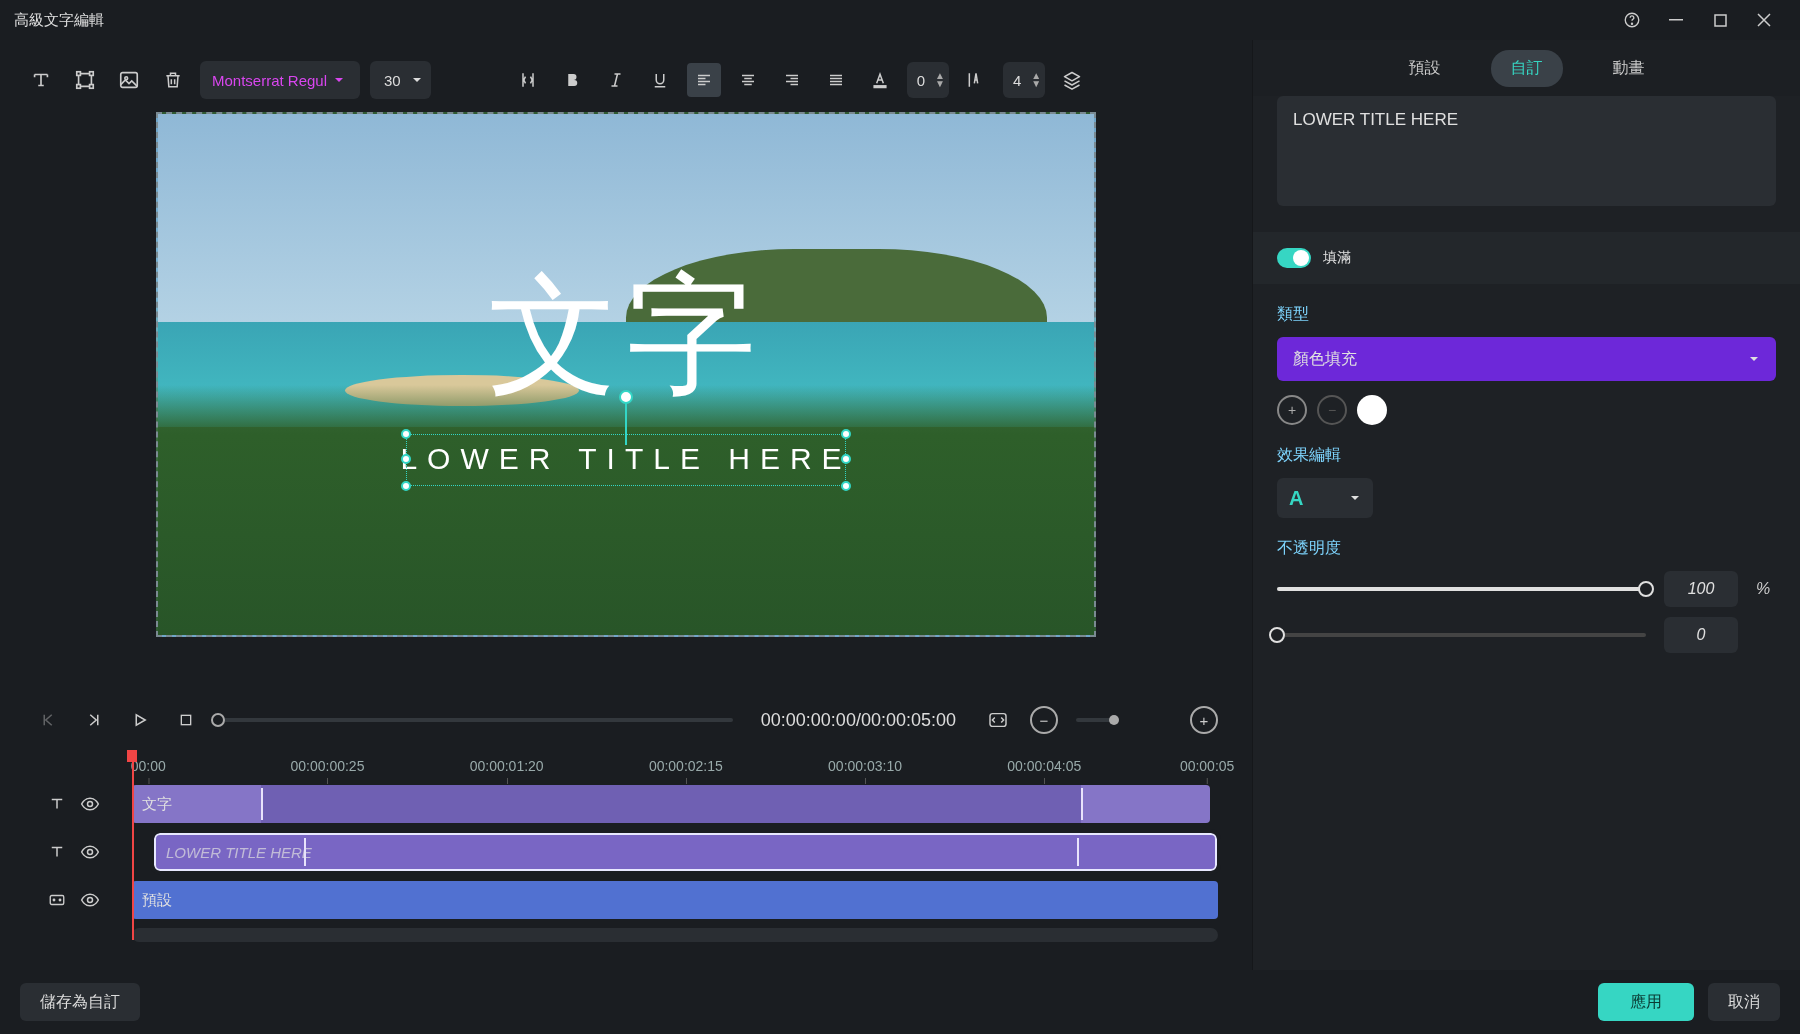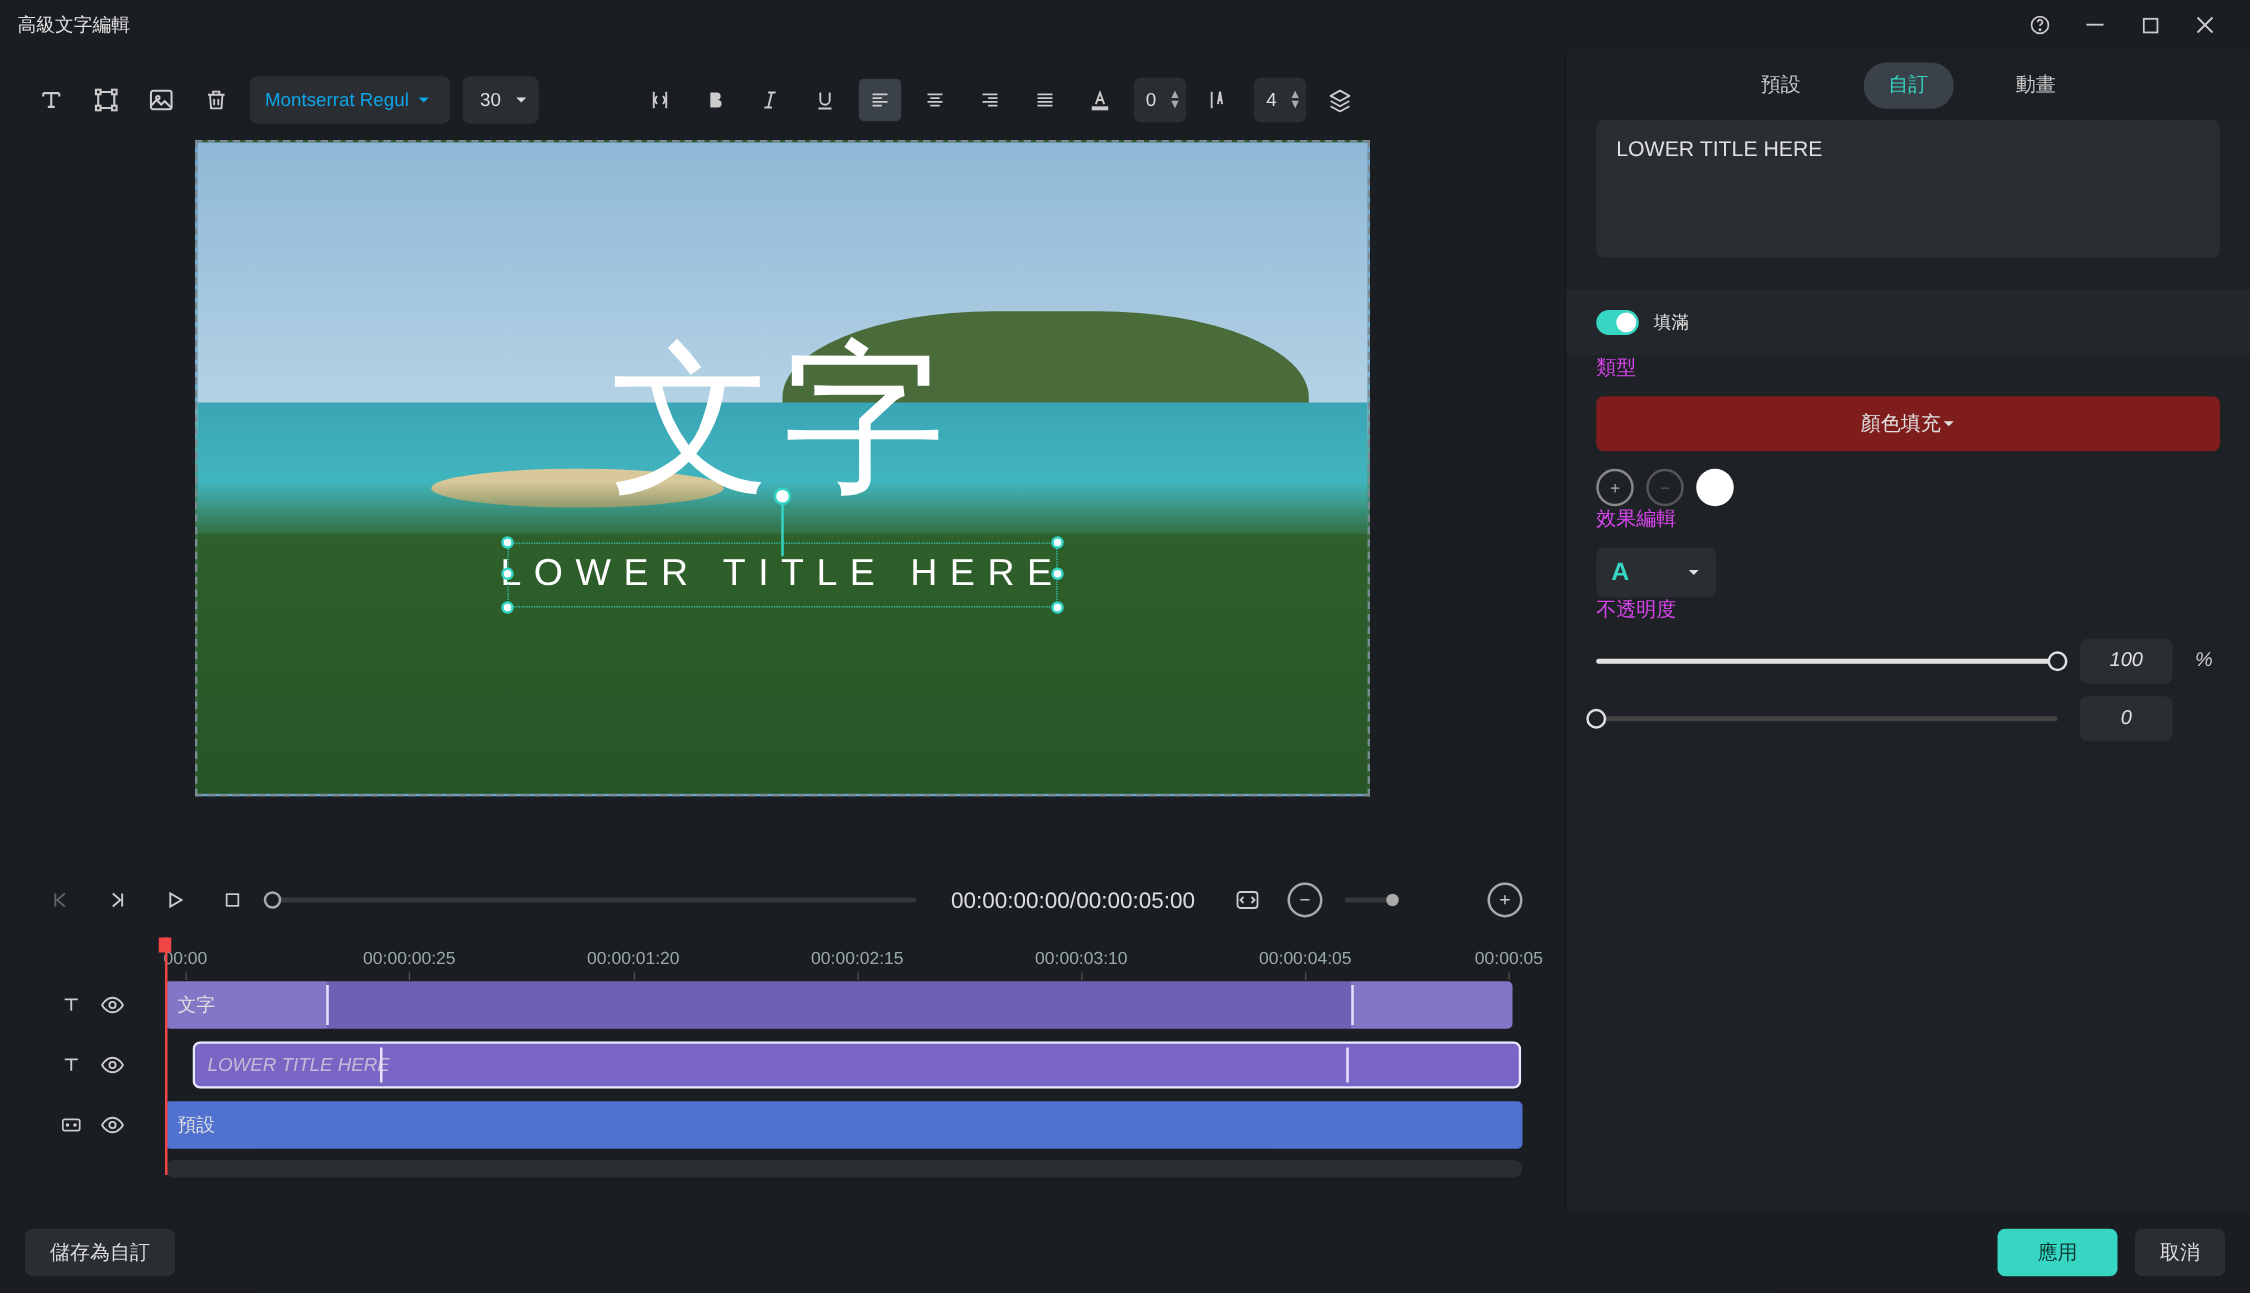--- a/index.html
+++ b/index.html
@@ -6,21 +6,21 @@
 body { background: #1a1d21; color: #e0e0e0; width: 1800px; height: 1034px; overflow: hidden; font-size: 14px; display: flex; flex-direction: column; }
 .titlebar { height: 40px; display: flex; align-items: center; padding: 0 14px; background: #1a1d21; }
 .titlebar .title { font-size: 15px; color: #e0e0e0; }
 .titlebar .spacer { flex: 1; }
 .titlebar .win-btn { width: 44px; height: 40px; display: flex; align-items: center; justify-content: center; color: #ccc; cursor: pointer; }
 .main { flex: 1; display: flex; min-height: 0; }
 .left-pane { flex: 1; display: flex; flex-direction: column; min-width: 0; padding: 10px 14px 0 14px; }
 .toolbar { height: 60px; display: flex; align-items: center; gap: 10px; padding: 0 10px; }
 .tool-icon { width: 34px; height: 34px; display: flex; align-items: center; justify-content: center; color: #ccc; cursor: pointer; border-radius: 4px; }
 .tool-icon.active { background: #3a4148; }
-.font-select { background: #2a2e33; border-radius: 6px; height: 38px; display: flex; align-items: center; padding: 0 6px 0 12px; color: #0ea5e9; cursor: pointer; gap: 6px; min-width: 160px; font-size: 15px;}
+.font-select { background: #2a2e33; border-radius: 6px; height: 38px; display: flex; align-items: center; padding: 0 6px 0 12px; color: #d946ef; cursor: pointer; gap: 6px; min-width: 160px; font-size: 15px;}
 .size-select { background: #2a2e33; border-radius: 6px; height: 38px; display: flex; align-items: center; padding: 0 8px 0 14px; color: #ddd; cursor: pointer; gap: 10px; font-size: 15px;}
 .tb-gap { width: 60px; }
 .num-input { background: #2a2e33; border-radius: 6px; height: 36px; display: flex; align-items: center; padding: 0 4px 0 10px; color: #ddd; gap: 4px; font-size: 15px;}
 .num-input .arrows { display:flex; flex-direction:column; line-height:8px; font-size:10px; color:#aaa; cursor:pointer; margin-left:6px;}
 .preview { flex: 1; display: flex; justify-content: center; position: relative; min-height: 0; padding-top: 2px;}
 .canvas { width: 940px; height: 525px; position: relative; border: 2px dashed #7a8a92; background: linear-gradient(to bottom, #6fa5c9 0%, #7bb5d5 35%, #4fa59a 50%, #3a6b3f 60%, #2f5a32 100%); overflow: hidden;}
 .sky { position:absolute; top:0; left:0; right:0; height:45%; background: linear-gradient(180deg, #8fb8d6 0%, #b8d5e6 100%); }
 .sea { position:absolute; top:40%; left:0; right:0; height:20%; background: linear-gradient(180deg, #3aa5b5 0%, #45c0c5 100%); }
 .veg { position:absolute; bottom:0; left:0; right:0; height:48%; background: linear-gradient(180deg, rgba(46,95,42,.0) 0%, #2e5f2a 20%, #285528 100%);}
 .hill { position:absolute; top:26%; right:5%; width:45%; height:22%; background:#4a6b3a; border-radius:40% 40% 0 0 / 60% 60% 0 0;}
@@ -58,22 +58,22 @@
 .right-pane { width: 548px; background:#1e2125; display:flex; flex-direction:column; border-left:1px solid #15171a;}
 .tabs { height:56px; display:flex; align-items:center; justify-content:center; gap:30px; background:#1c1f23;}
 .tab { padding: 8px 20px; color:#ccc; cursor:pointer; border-radius:18px; font-size:16px;}
 .tab.active { background:#3a4148; color:#36d6c3;}
 .section { padding: 0 24px;}
 .section-head { background:#2a2e33; padding: 14px 18px; margin: 0 -24px 14px -24px; font-size:16px;}
 .text-input { background:#2a2e33; border-radius:6px; min-height:110px; padding:14px 16px; color:#e0e0e0; font-size:17px; margin-bottom:26px;}
 .toggle-row { display:flex; align-items:center; gap:12px; padding: 16px 0; background:#23272b; margin: 0 -24px; padding-left:24px;}
 .toggle { width:34px; height:20px; background:#36d6c3; border-radius:10px; position:relative; cursor:pointer;}
 .toggle .knob { position:absolute; right:2px; top:2px; width:16px; height:16px; background:#fff; border-radius:50%;}
-.field-label { color:#d946ef; font-size:16px; margin: 0 0 12px 0;}
-.dropdown { background:#7f1d1d; border-radius:6px; height:44px; display:flex; align-items:center; justify-content:center; padding: 0 16px; cursor:pointer; font-size:16px;}
+.field-label { color:#7dd3fc; font-size:16px; margin: 20px 0 12px 0;}
+.dropdown { background:#6d28d9; border-radius:6px; height:44px; display:flex; align-items:center; justify-content:space-between; padding: 0 16px; cursor:pointer; font-size:16px;}
 .color-row { display:flex; align-items:center; gap:10px; margin-top:14px;}
 .circle-btn { width:30px; height:30px; border:2px solid #888; border-radius:50%; display:flex; align-items:center; justify-content:center; cursor:pointer; color:#aaa;}
 .circle-btn.dim { border-color:#555; color:#555;}
 .color-swatch { width:30px; height:30px; border-radius:50%; background:#fff; cursor:pointer;}
 .effect-sel { background:#2a2e33; border-radius:6px; height:40px; width:96px; display:flex; align-items:center; justify-content:space-between; padding:0 12px; cursor:pointer;}
 .effect-A { color:#36d6c3; font-size:20px; font-weight:600;}
 .slider-row { display:flex; align-items:center; gap:18px; margin-top:10px;font-style:italic;}
 .slider-track { flex:1; height:4px; background:#444; border-radius:2px; position:relative;}
 .slider-fill { position:absolute; left:0; top:0; bottom:0; background:#e0e0e0; border-radius:2px;}
 .slider-knob { position:absolute; top:50%; transform:translate(-50%,-50%); width:16px; height:16px; border:2px solid #e0e0e0; background:#1e2125; border-radius:50%;}

